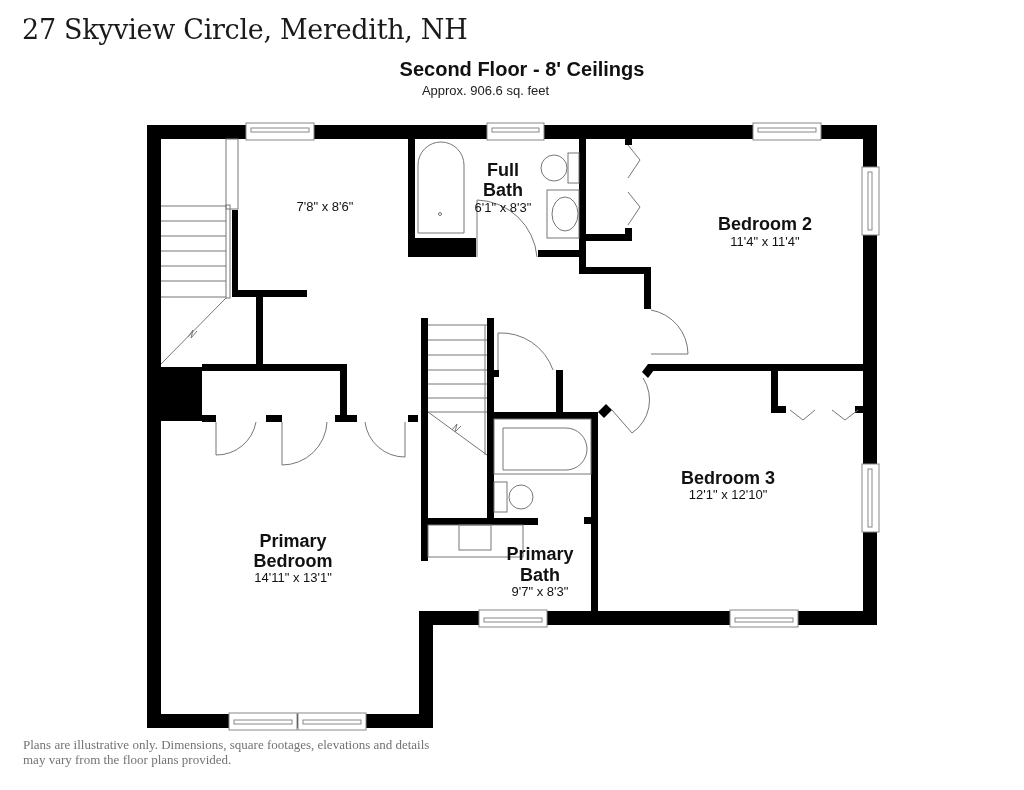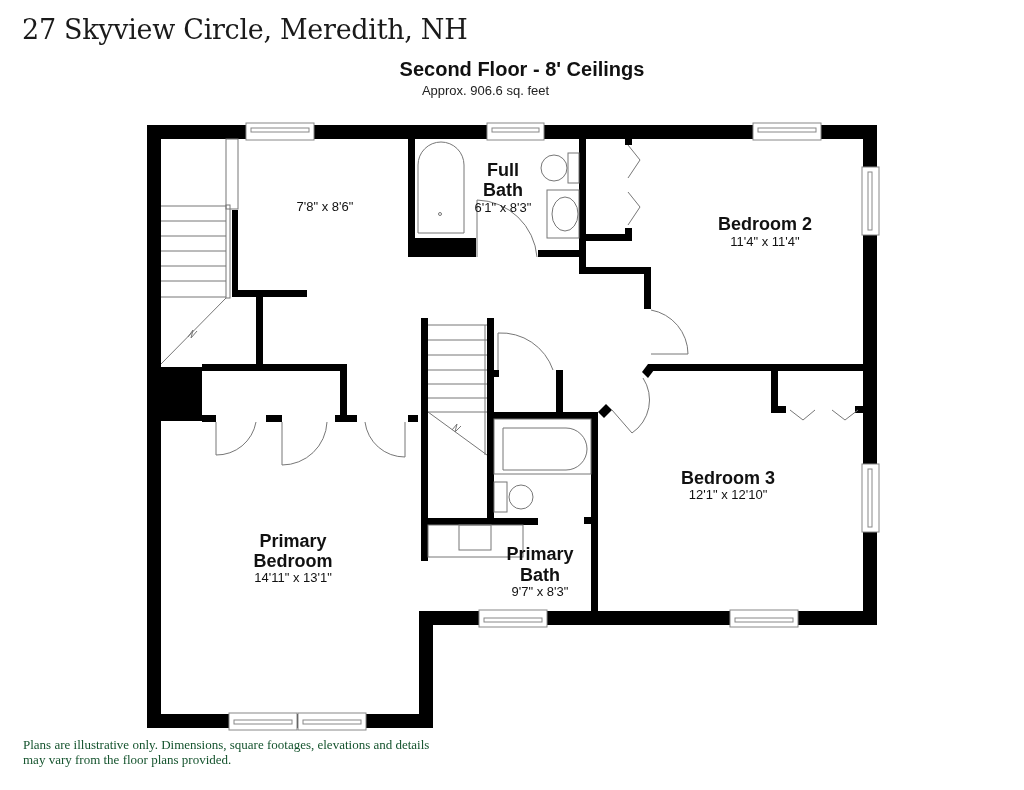--- a/index.html
+++ b/index.html
@@ -13,21 +13,21 @@
     position: absolute; left: 16px; width: 1012px; top: 58px; text-align: center;
     font-family: "Liberation Sans", sans-serif; font-weight: bold;
     font-size: 20px; color: #111;
   }
   .floor-area {
     position: absolute; left: 0; width: 971px; top: 83px; text-align: center;
     font-family: "Liberation Sans", sans-serif; font-size: 13px; color: #222;
   }
   .disclaimer {
     position: absolute; left: 23px; top: 737px; width: 420px;
-    font-family: "Liberation Serif", serif; font-size: 13px; line-height: 15px; color: #14532d;
+    font-family: "Liberation Serif", serif; font-size: 13px; line-height: 15px; color: #737373;
   }
   svg.plan { position: absolute; left: 0; top: 0; }
   .room-name { font-family: "Liberation Sans", sans-serif; font-weight: bold; font-size: 18px; fill: #111; }
   .room-dim { font-family: "Liberation Sans", sans-serif; font-size: 13px; fill: #111; }
   .wall { fill: #000; }
   .thin { fill: none; stroke: #777; stroke-width: 1; }
   .win { fill: #fff; stroke: #888; stroke-width: 1; }
 </style>
 </head>
 <body>

